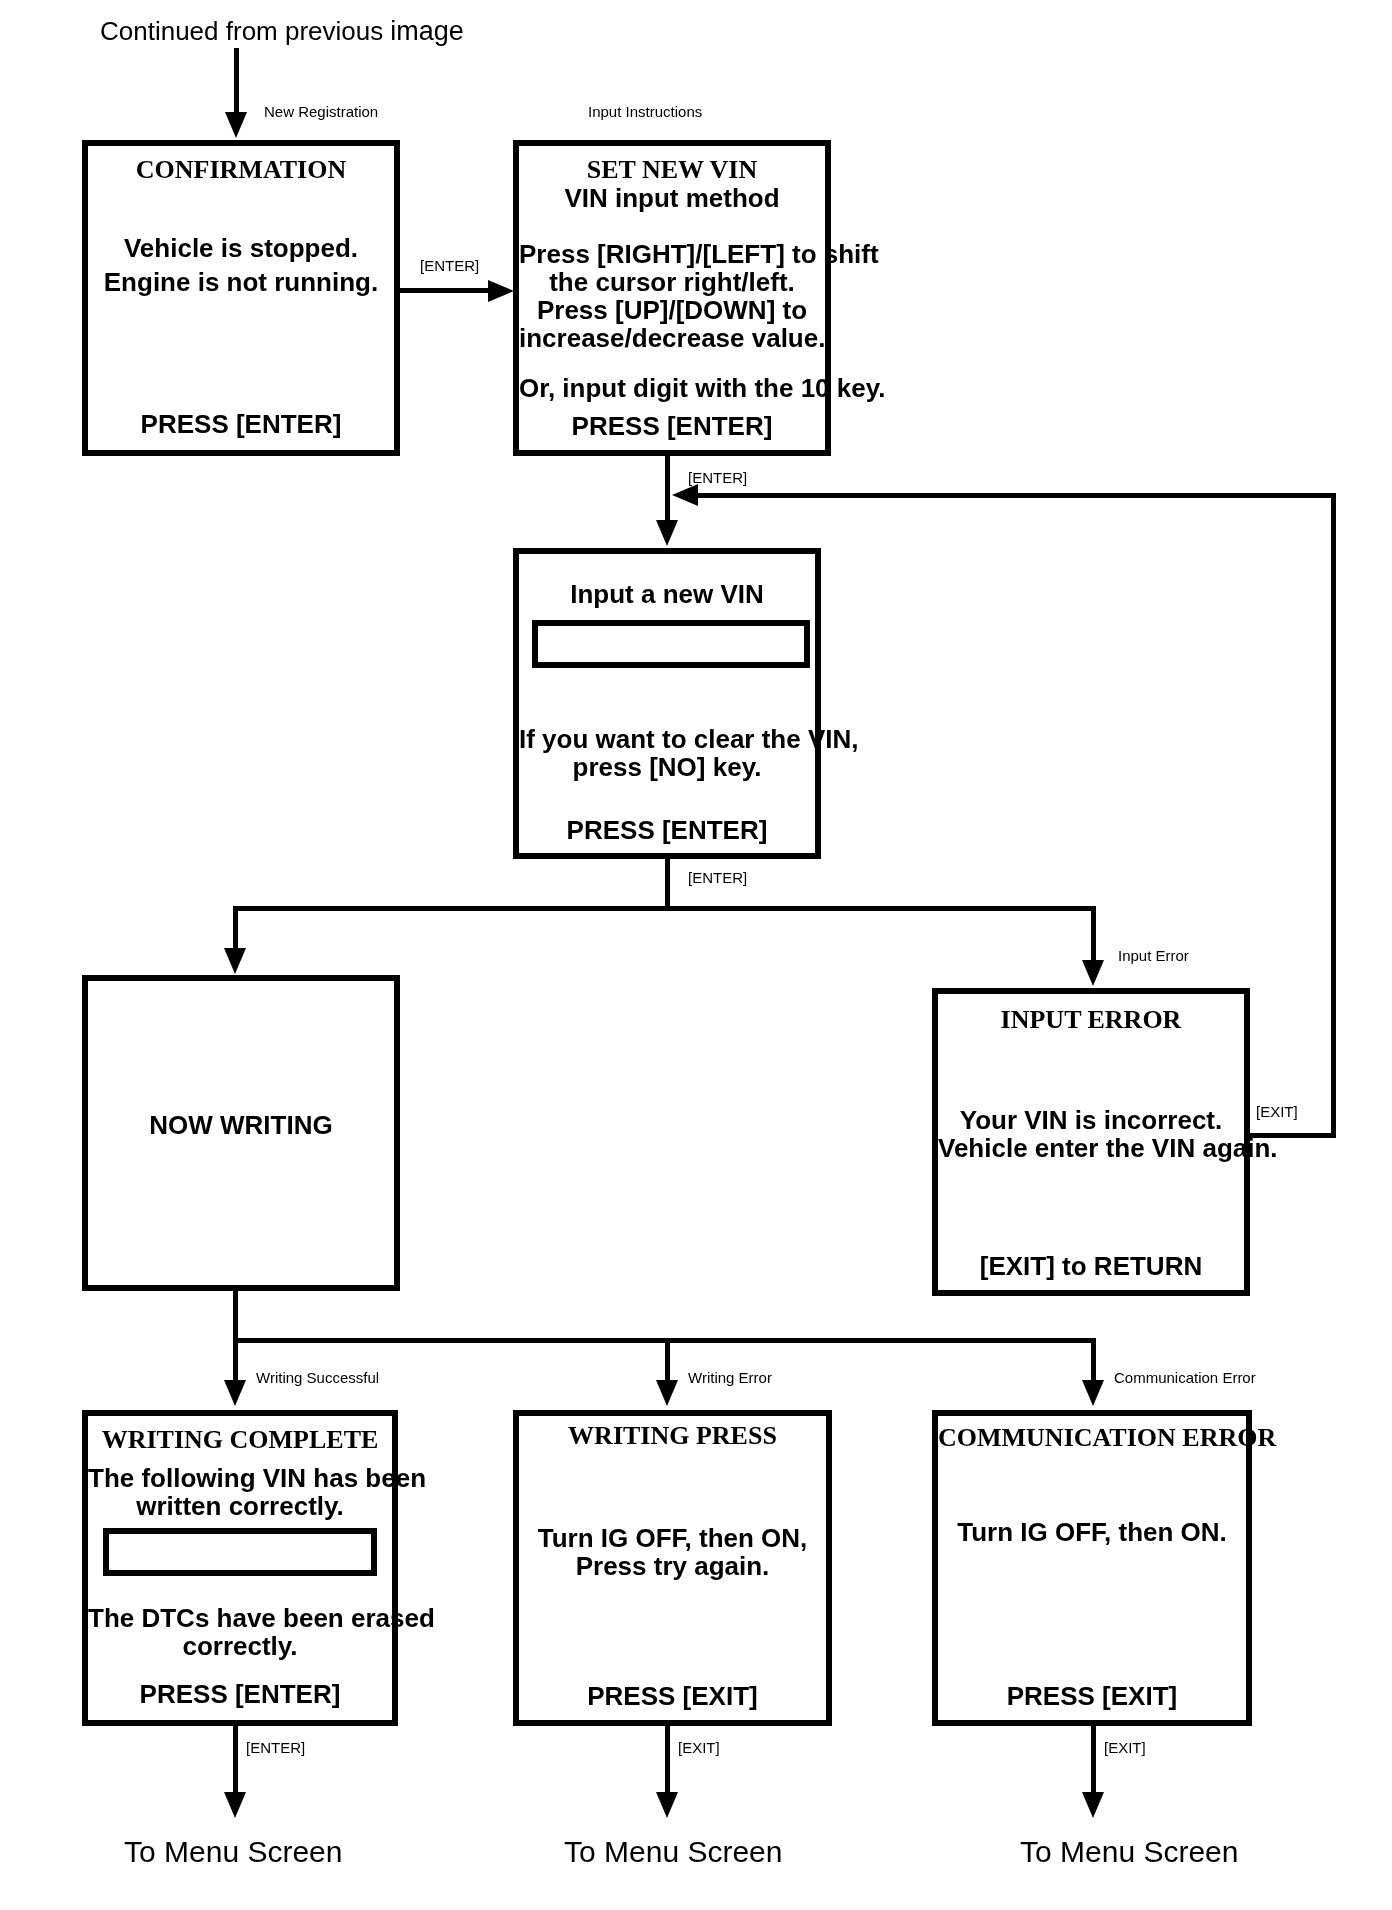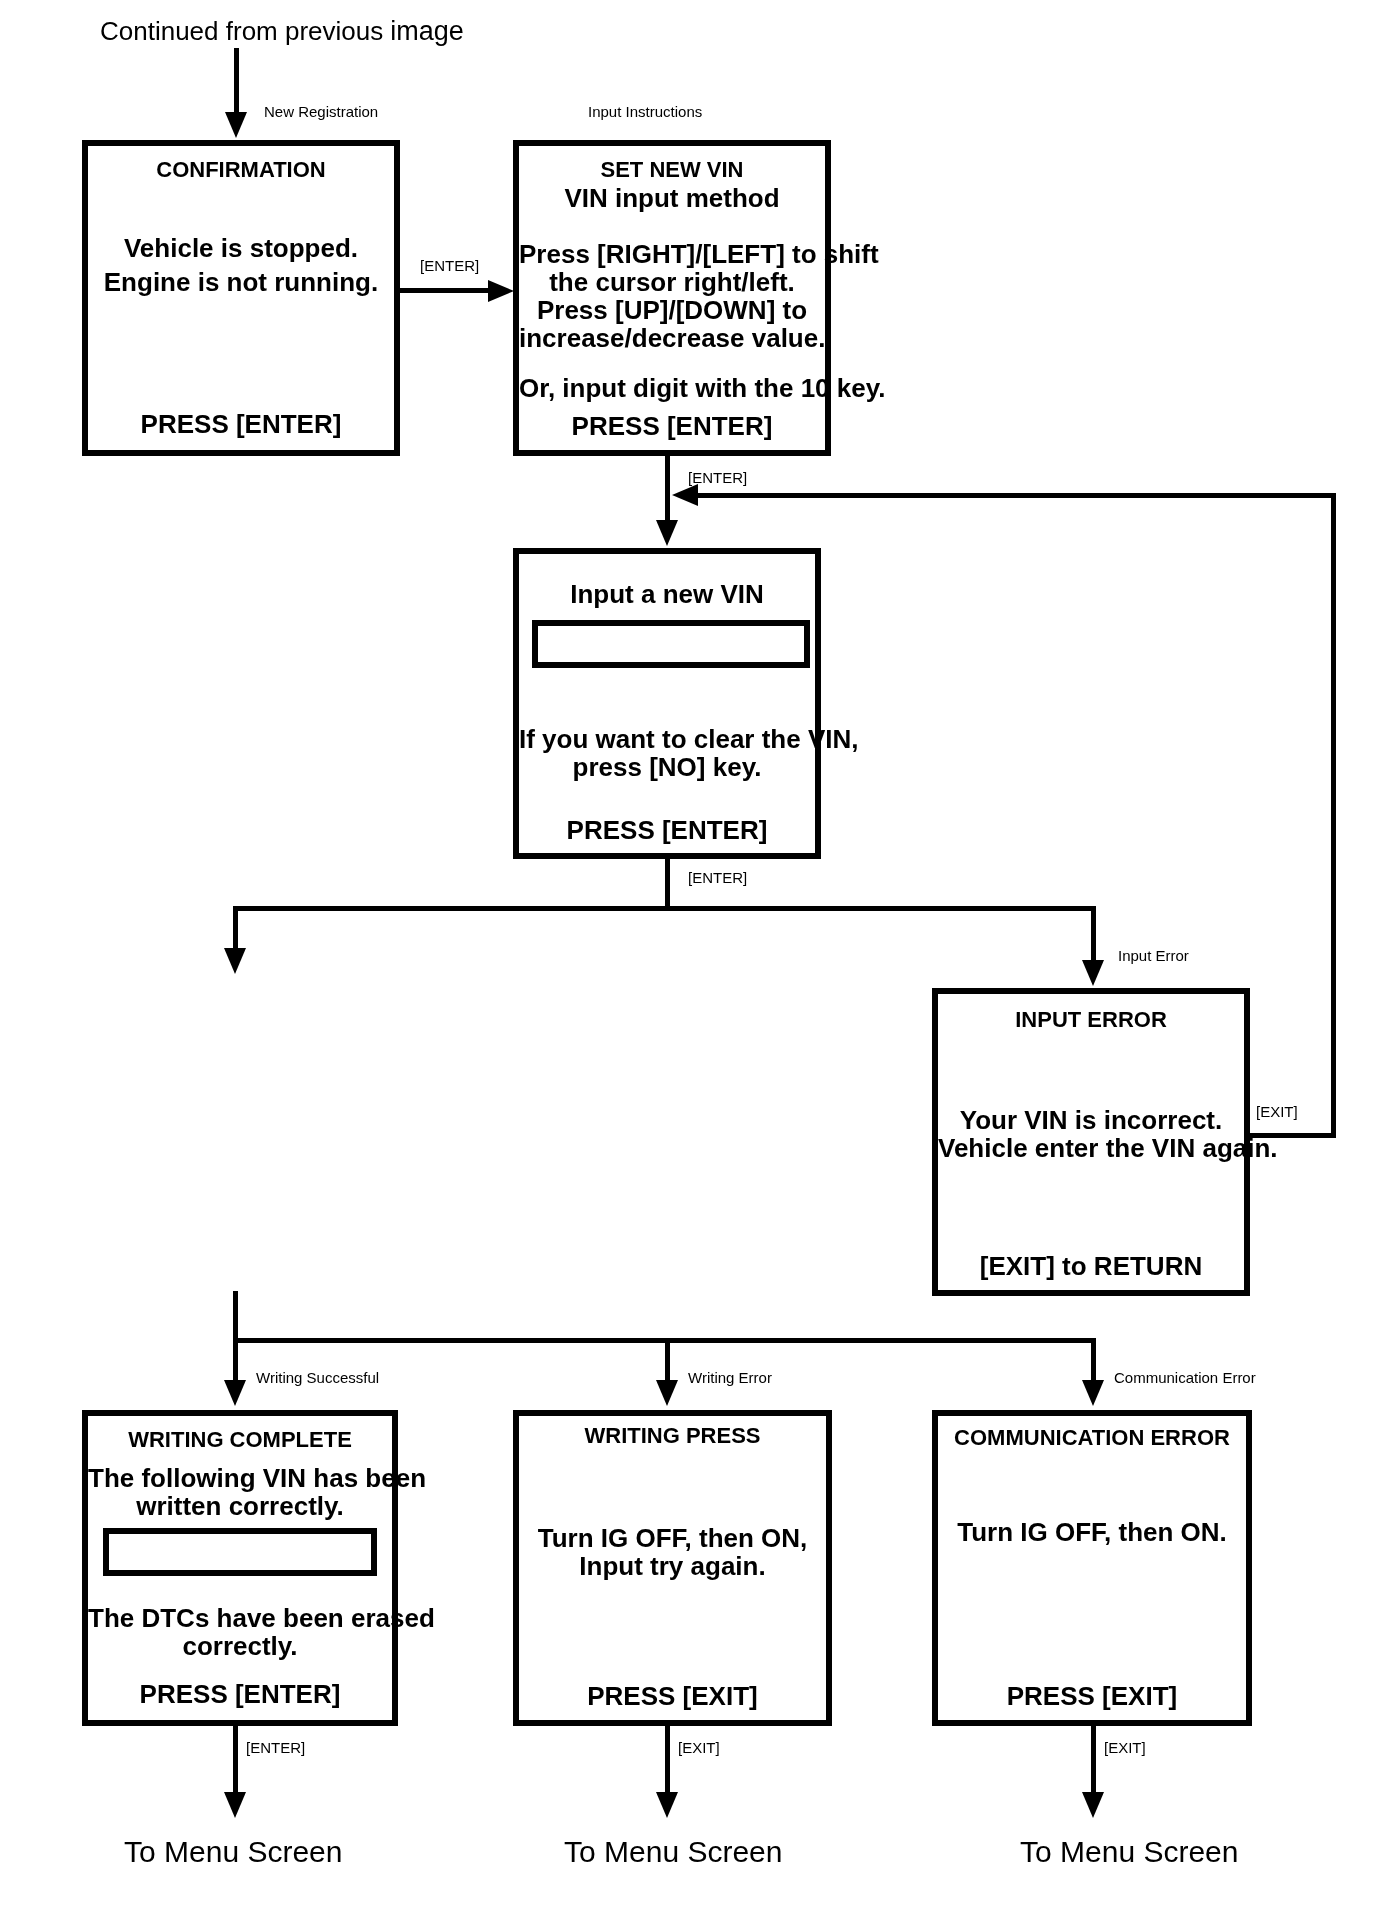--- a/index.html
+++ b/index.html
@@ -3,21 +3,21 @@
 <meta charset="utf-8">
 <style>
   html,body{margin:0;padding:0;background:#ffffff;}
   #canvas{
     position:relative;width:1392px;height:1910px;background:#ffffff;
     font-family:"Liberation Sans","DejaVu Sans",sans-serif;color:#000;
     overflow:hidden;
   }
   .box{position:absolute;border:6px solid #000;background:#fff;box-sizing:border-box;}
   .bt{position:absolute;left:0;right:0;text-align:center;font-weight:bold;font-size:26px;line-height:24px;white-space:nowrap;}
-  .bt.title{font-size:22px;}
+  .bt.title{font-size:26px;font-family:Liberation Serif, serif;}
   .lbl{position:absolute;font-size:15px;line-height:24px;white-space:nowrap;}
   .lbl.big{font-size:30px;line-height:32px;}
   .line{position:absolute;background:#000;}
   .fld{position:absolute;border:6px solid #000;background:#fff;box-sizing:border-box;font-weight:bold;font-size:20px;line-height:36px;text-align:left;padding:0 6px;}
   .arrD{position:absolute;width:0;height:0;border-left:11px solid transparent;border-right:11px solid transparent;border-top:26px solid #000;}
   .arrR{position:absolute;width:0;height:0;border-top:11px solid transparent;border-bottom:11px solid transparent;border-left:26px solid #000;}
   .arrL{position:absolute;width:0;height:0;border-top:11px solid transparent;border-bottom:11px solid transparent;border-right:26px solid #000;}
   .hdr{position:absolute;left:100px;top:16px;display:flex;align-items:baseline;gap:7px;}
   .hdr .p1{font-size:26px;}
   .hdr .p2{font-size:27px;}
@@ -79,20 +79,23 @@
 
   <div class="line" style="left:665px;top:859px;width:5px;height:52px"></div>
   <div class="lbl" style="left:688px;top:866px">[ENTER]</div>
   <div class="line" style="left:233px;top:906px;width:863px;height:5px"></div>
   <div class="line" style="left:233px;top:906px;width:5px;height:44px"></div>
   <div class="arrD" style="left:224px;top:948px"></div>
   <div class="line" style="left:1091px;top:906px;width:5px;height:56px"></div>
   <div class="arrD" style="left:1082px;top:960px"></div>
   <div class="lbl" style="left:1118px;top:944px">Input Error</div>
 
+  <div class="box" style="left:82px;top:975px;width:318px;height:316px">
+    <div class="bt" style="top:132px">NOW WRITING</div>
+  </div>
 
   <div class="box" style="left:932px;top:988px;width:318px;height:308px">
     <div class="bt title" style="top:14px">INPUT ERROR</div>
     <div class="bt" style="top:114px">Your VIN is incorrect.</div>
     <div class="bt" style="top:142px">Vehicle enter the VIN again.</div>
     <div class="bt" style="top:260px">[EXIT] to RETURN</div>
   </div>
 
   <div class="line" style="left:233px;top:1291px;width:5px;height:91px"></div>
   <div class="arrD" style="left:224px;top:1380px"></div>
@@ -111,21 +114,21 @@
     <div class="bt" style="top:78px">written correctly.</div>
     <div class="fld" style="left:15px;top:112px;width:274px;height:48px"></div>
     <div class="bt" style="top:190px">The DTCs have been erased</div>
     <div class="bt" style="top:218px">correctly.</div>
     <div class="bt" style="top:266px">PRESS [ENTER]</div>
   </div>
 
   <div class="box" style="left:513px;top:1410px;width:319px;height:316px">
     <div class="bt title" style="top:8px">WRITING PRESS</div>
     <div class="bt" style="top:110px">Turn IG OFF, then ON,</div>
-    <div class="bt" style="top:138px">Input try again.</div>
+    <div class="bt" style="top:138px">Press try again.</div>
     <div class="bt" style="top:268px">PRESS [EXIT]</div>
   </div>
 
   <div class="box" style="left:932px;top:1410px;width:320px;height:316px">
     <div class="bt title" style="top:10px">COMMUNICATION ERROR</div>
     <div class="bt" style="top:104px">Turn IG OFF, then ON.</div>
     <div class="bt" style="top:268px">PRESS [EXIT]</div>
   </div>
 
   <div class="line" style="left:233px;top:1726px;width:5px;height:68px"></div>

